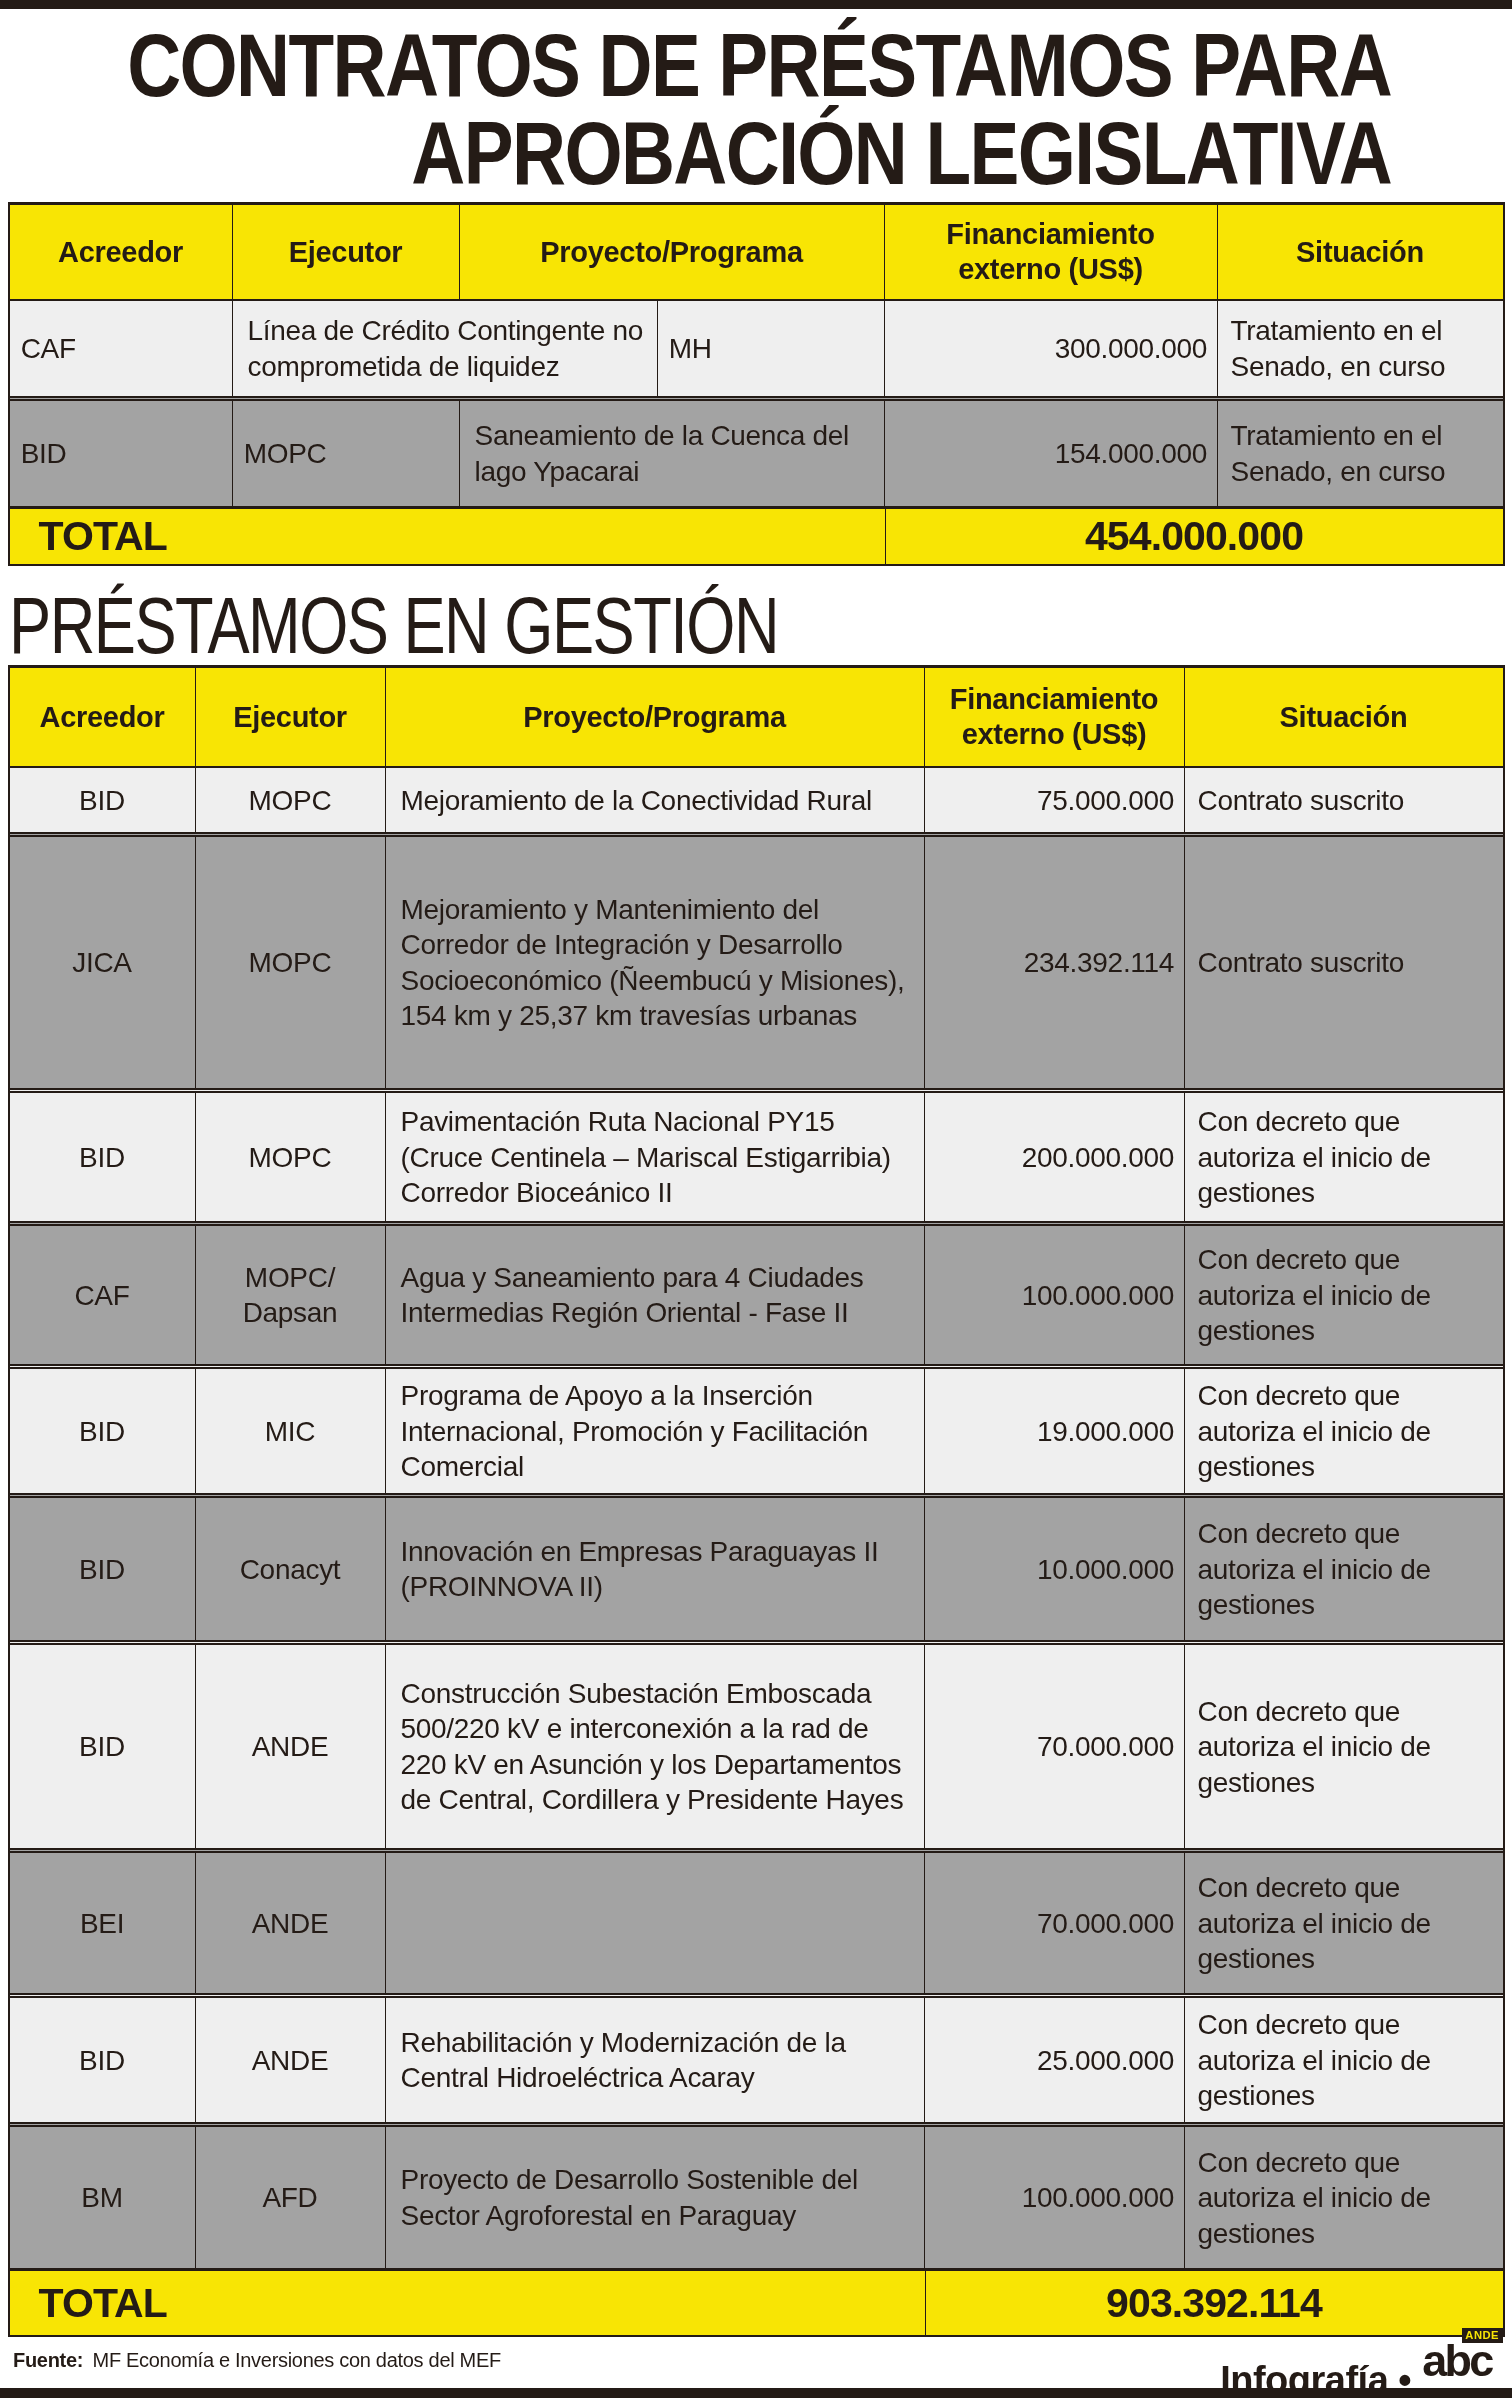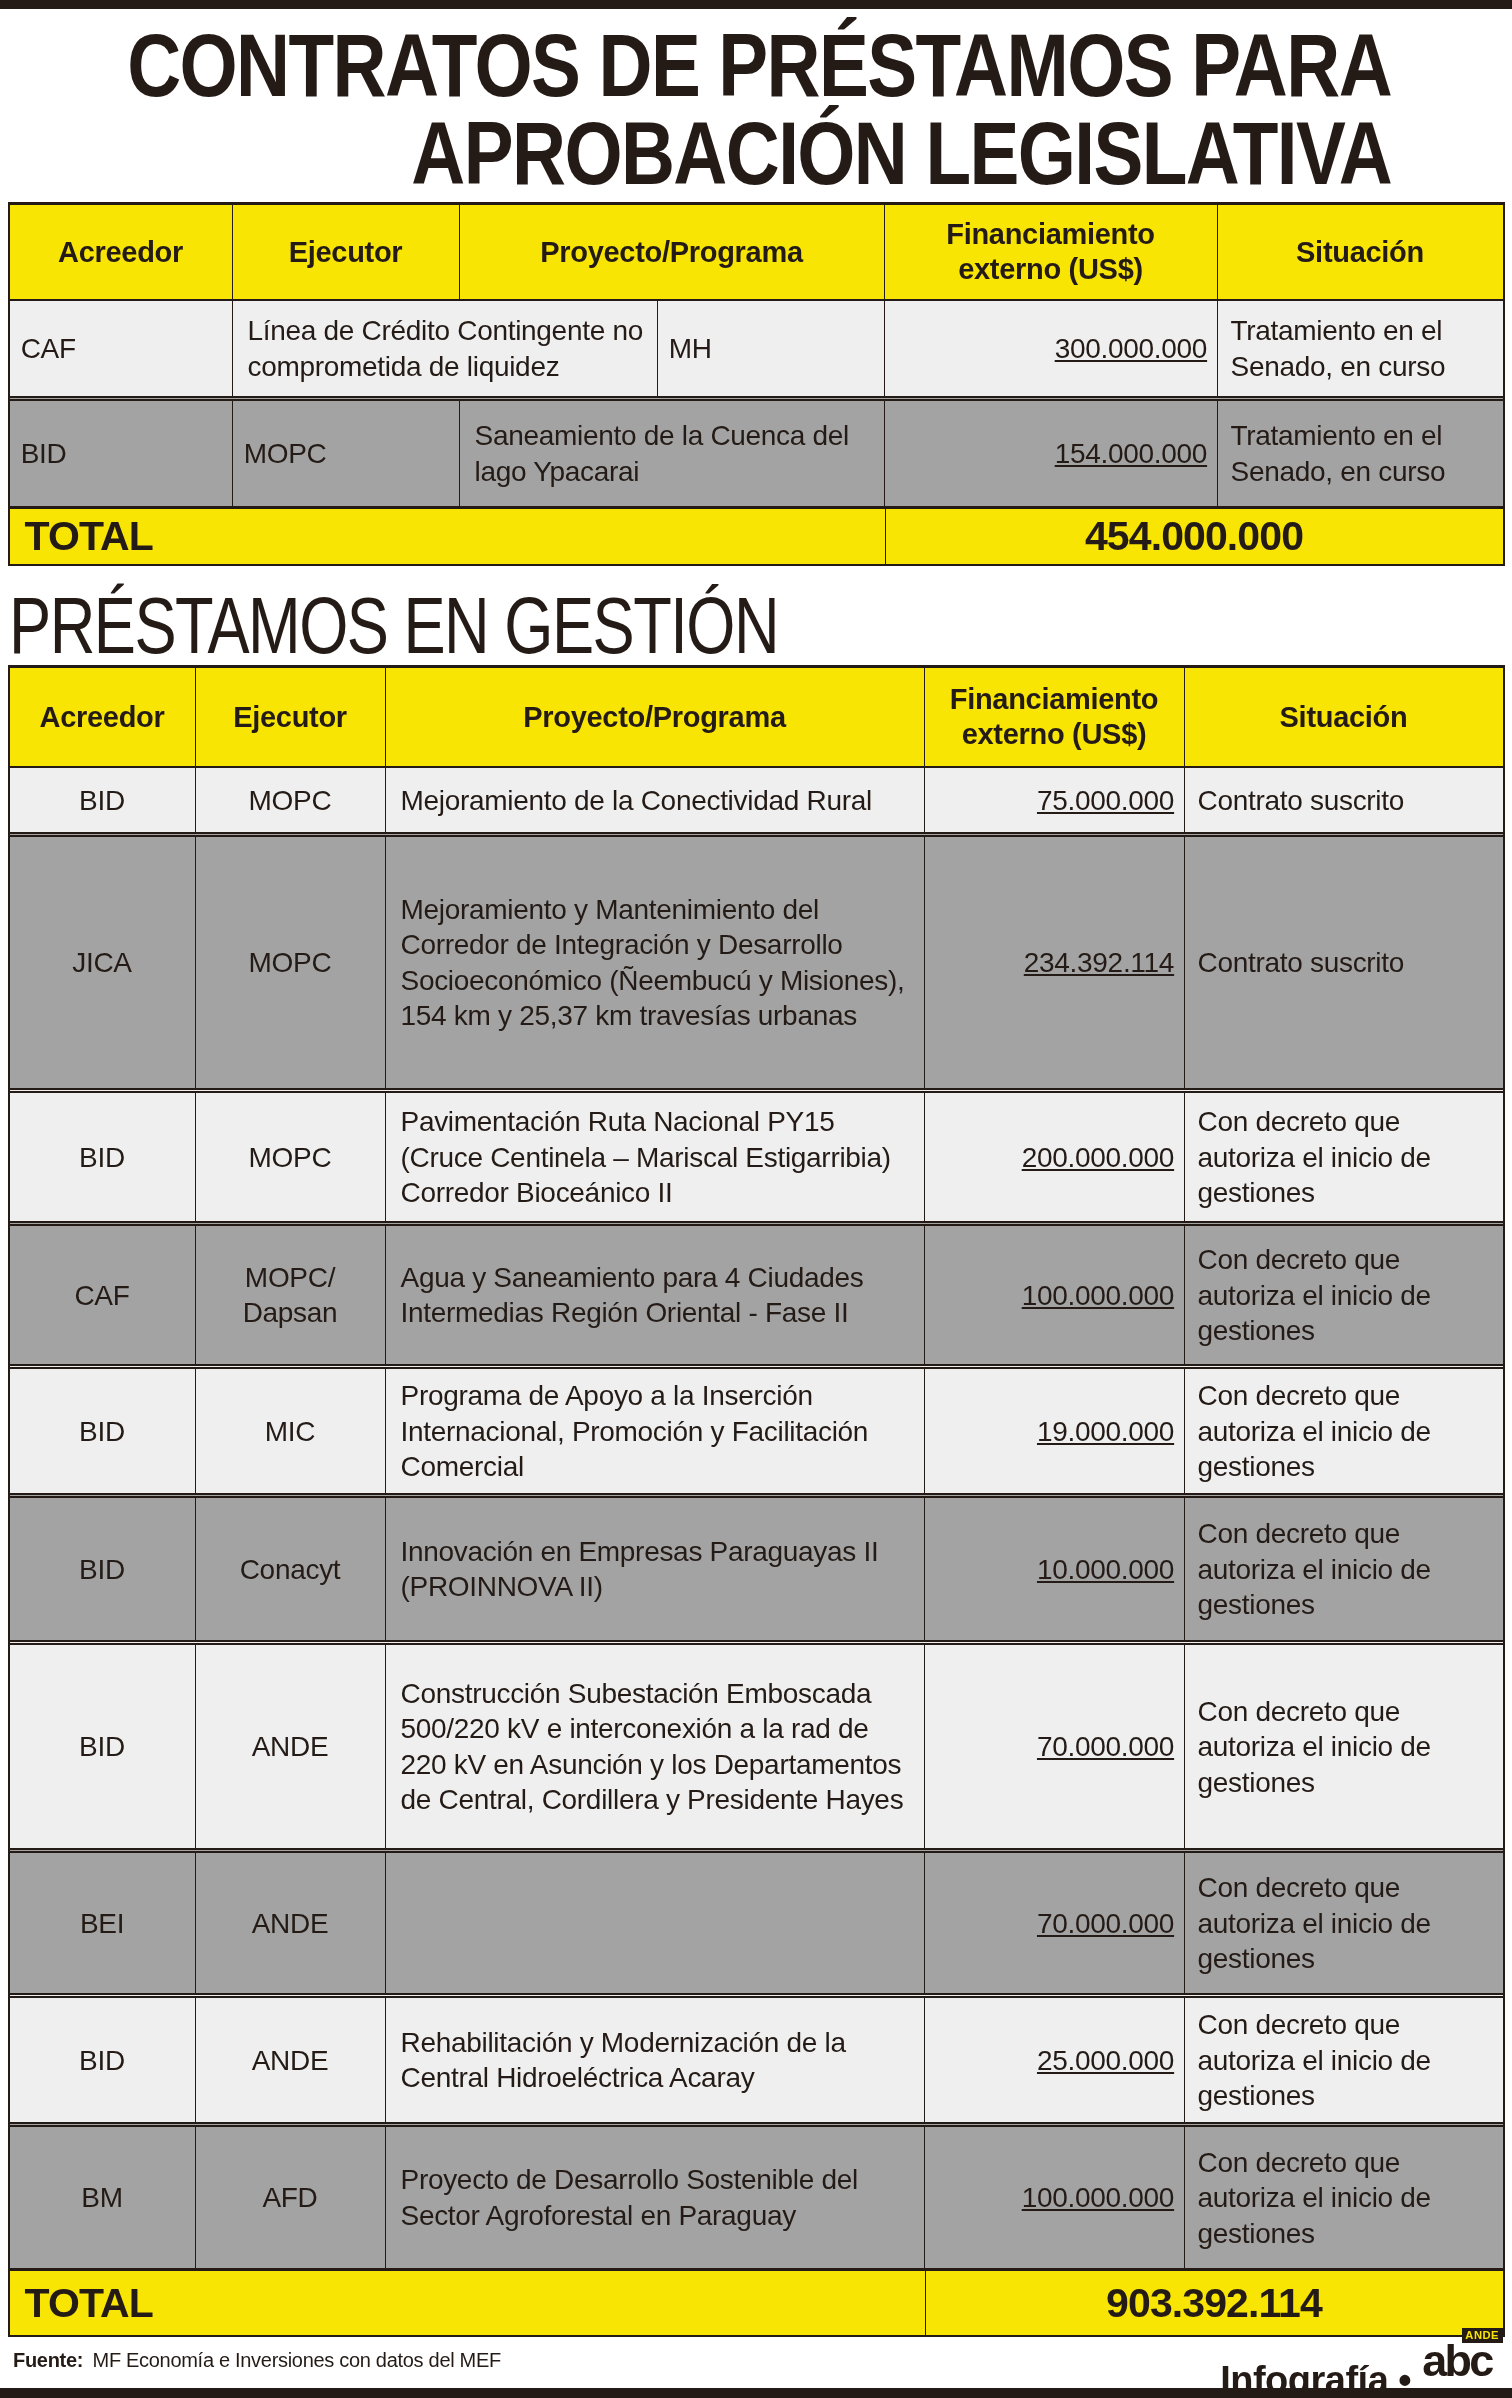--- a/index.html
+++ b/index.html
@@ -44,21 +44,21 @@
     font-size:28px; line-height:1.27; letter-spacing:-0.3px;
     white-space:pre-line;
   }
   .cell:last-child { border-right:none; }
   .head .cell {
     background:#f8e504; font-weight:bold; font-size:29px; line-height:1.22;
     justify-content:center; text-align:center; padding:3.7px 9.4px;
   }
   .al { justify-content:flex-start; text-align:left; }
   .ac { justify-content:center; text-align:center; }
-  .ar { justify-content:flex-end; text-align:right;text-decoration:underline; }
+  .ar { justify-content:flex-end; text-align:right; }
   .pro { padding-left:15px; padding-right:13px; }
   .fin { padding-right:9.4px; }
   .sit { padding-left:13px; }
 
   
   .t1 .c1 { flex:0 0 223px; } .t1 .c2 { flex:0 0 227px; }
   .t1 .c3 { flex:0 0 425px; } .t1 .c4 { flex:0 0 333px; }
   .t1 .c5 { flex:1 1 auto; }
   .t1 .head { height:94px; }
   .t1 .r-0 { min-height:97px; }
@@ -78,21 +78,21 @@
   .t2 .r-4 { min-height:129px; }
   .t2 .r-5 { min-height:147px; }
   .t2 .r-6 { min-height:208px; }
   .t2 .r-7 { min-height:145px; }
   .t2 .r-8 { min-height:129px; }
   .t2 .r-9 { min-height:146px; }
   .t2 .total-row { min-height:67px; }
   .t2 .tleft { flex:0 0 915px; }
 
   .total-row .tleft {
-    display:flex; align-items:center; padding-left:15px;
+    display:flex; align-items:center; padding-left:29px;
     font-weight:bold; font-size:41px; letter-spacing:-0.9px;
   }
   .total-row .tright {
     flex:1 1 auto; display:flex; align-items:center; justify-content:center;
     border-left:1.9px solid #241b16;
     font-weight:bold; font-size:41px; letter-spacing:-0.9px;
   }
 
   
   .footer {

